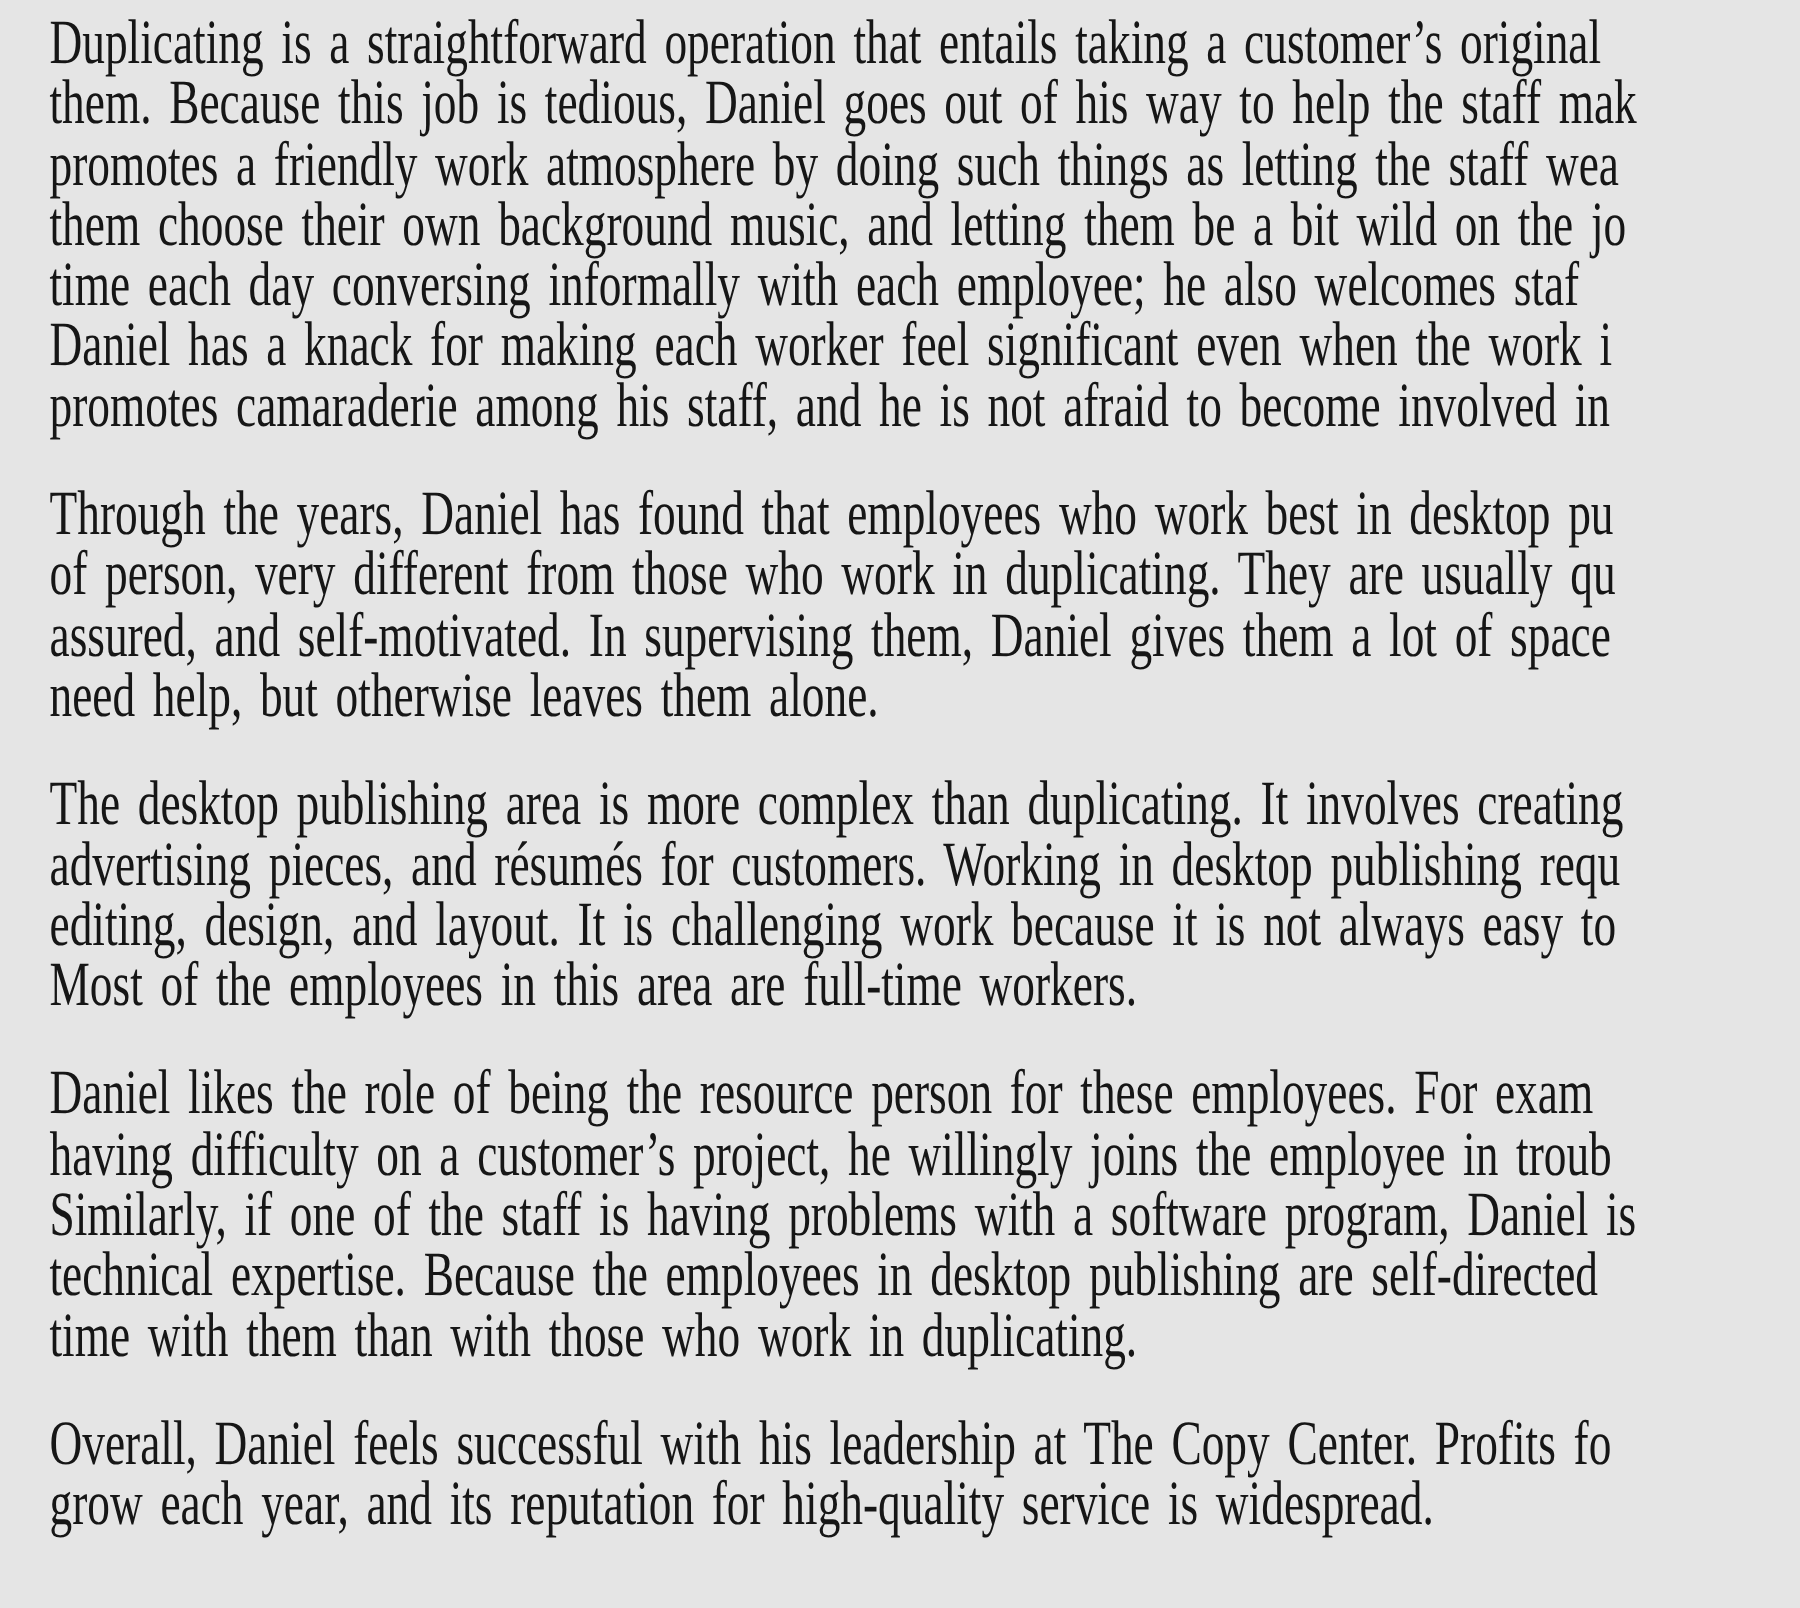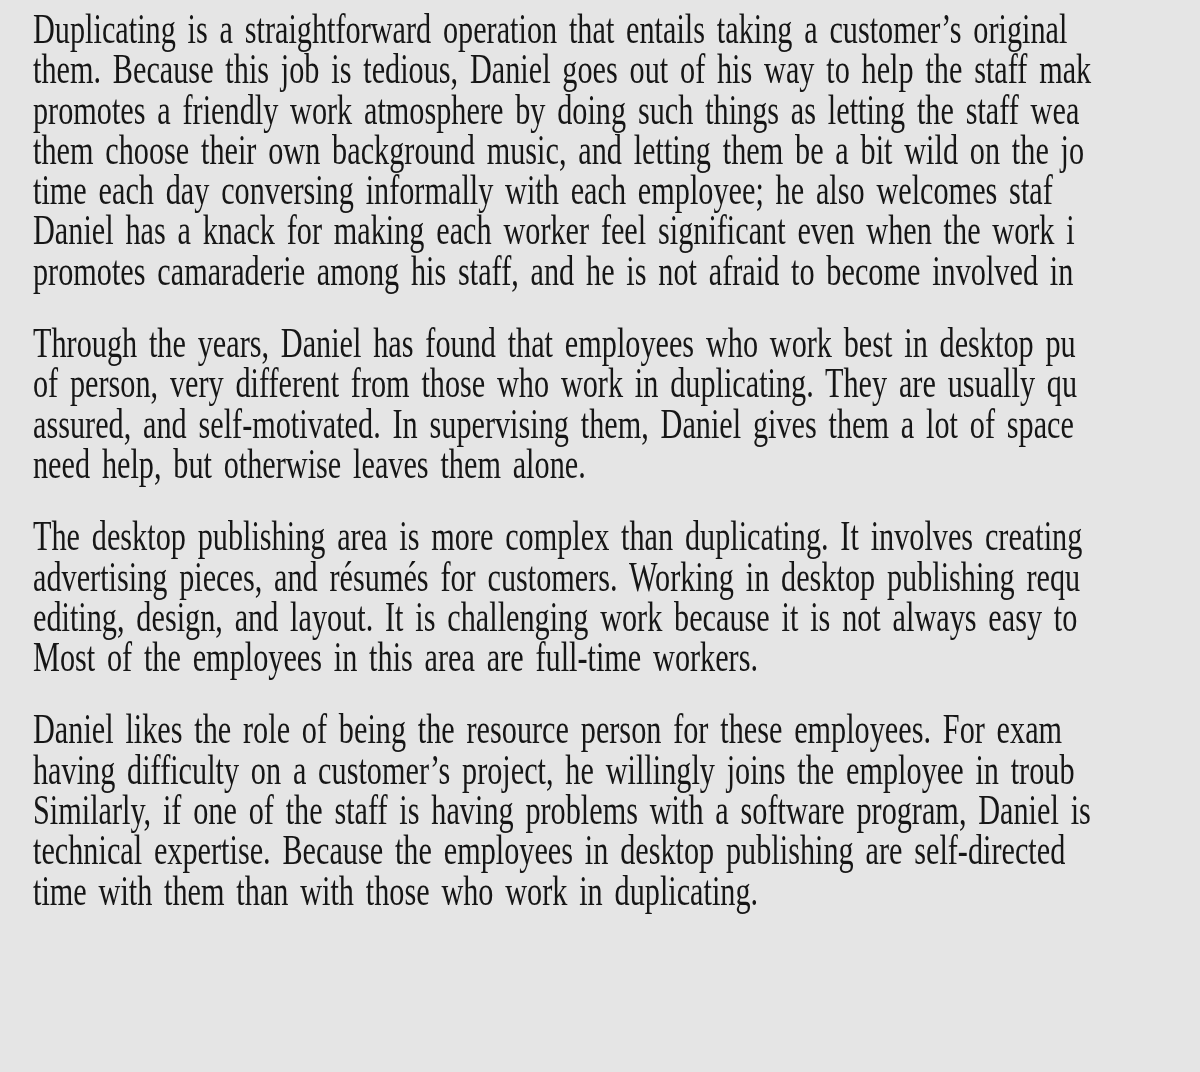--- a/index.html
+++ b/index.html
@@ -66,14 +66,18 @@
   </div>
 
   <div class="paragraph">
     <div class="text-line">Daniel likes the role of being the resource person for these employees. For exam</div>
     <div class="text-line">having difficulty on a customer’s project, he willingly joins the employee in troub</div>
     <div class="text-line">Similarly, if one of the staff is having problems with a software program, Daniel is</div>
     <div class="text-line">technical expertise. Because the employees in desktop publishing are self-directed</div>
     <div class="text-line">time with them than with those who work in duplicating.</div>
   </div>
 
+  <div class="paragraph">
+    <div class="text-line">Overall, Daniel feels successful with his leadership at The Copy Center. Profits fo</div>
+    <div class="text-line">grow each year, and its reputation for high-quality service is widespread.</div>
+  </div>
 
 </div>
 
 </body></html>

